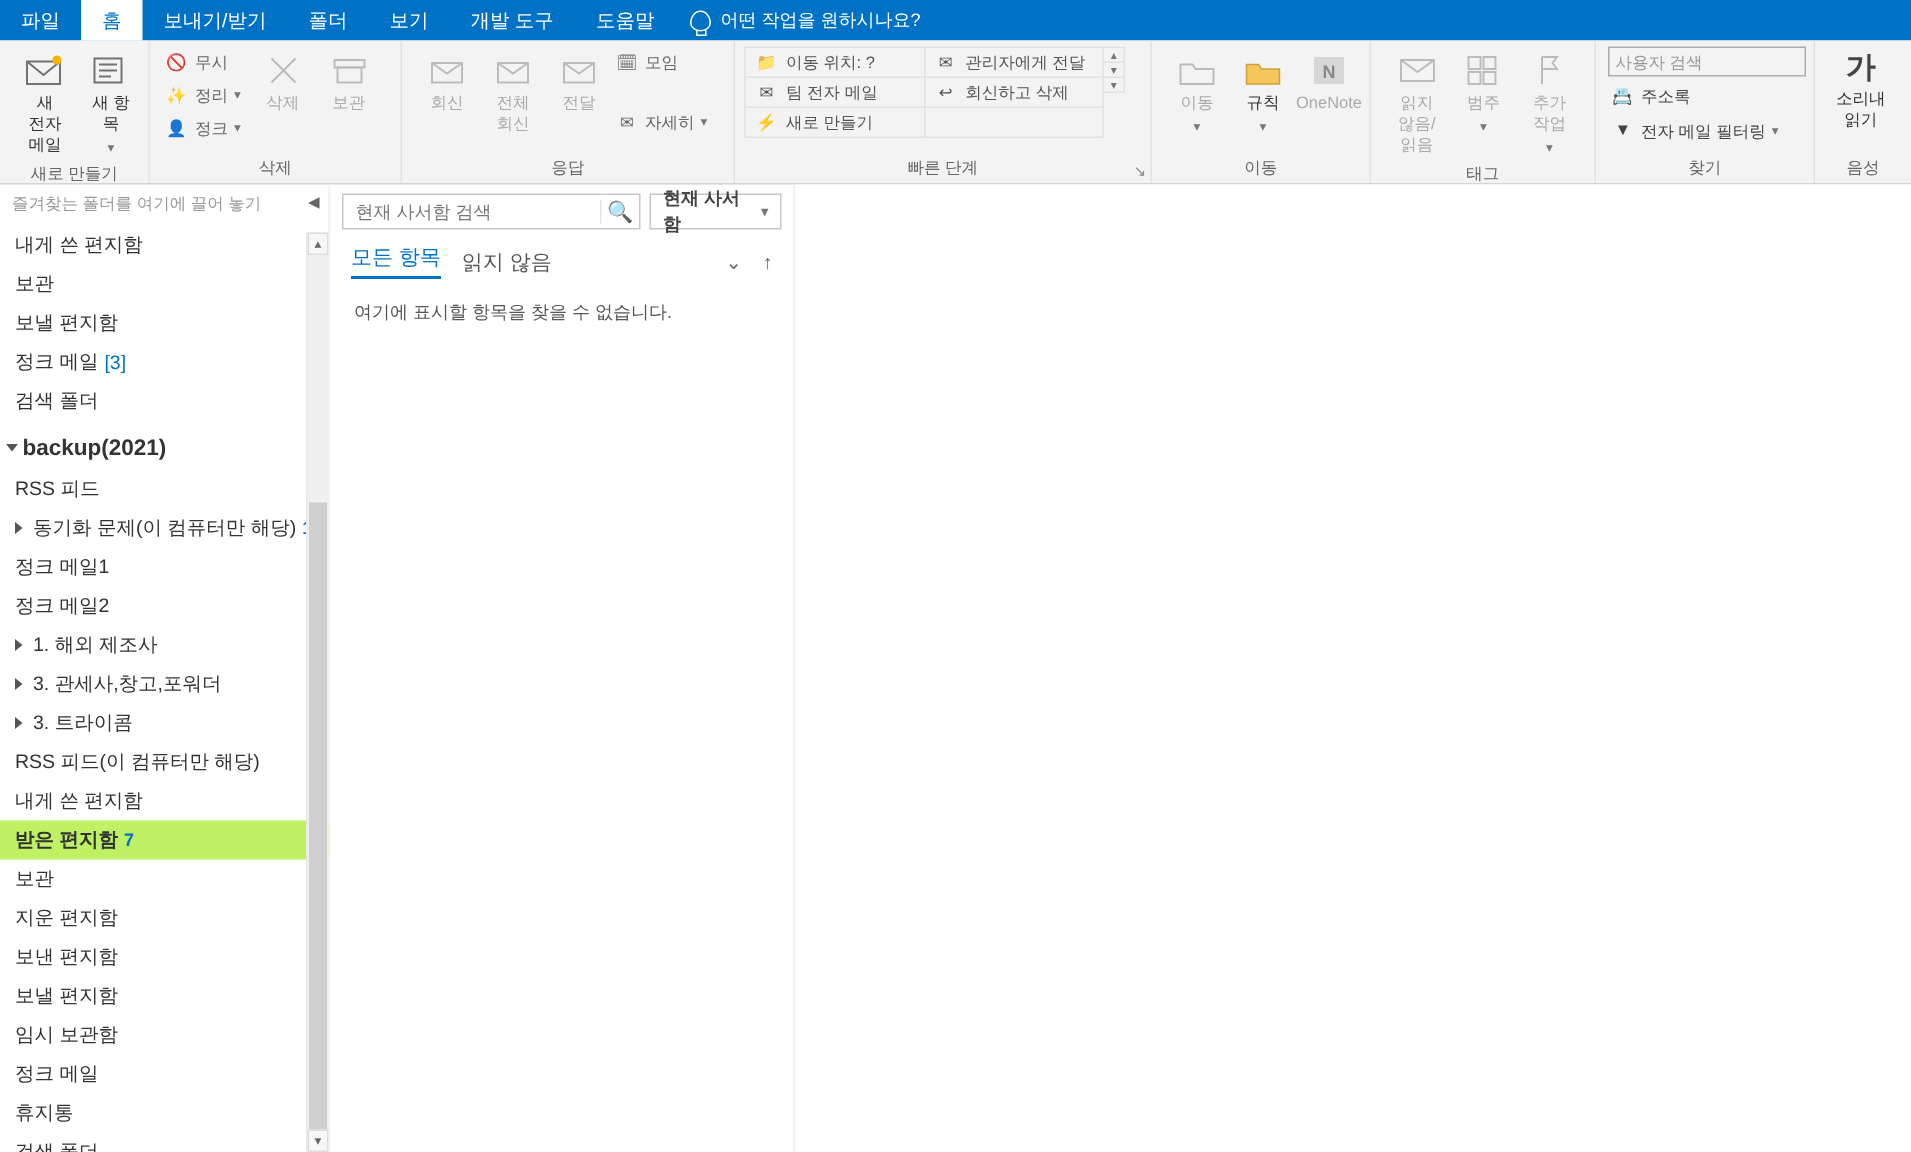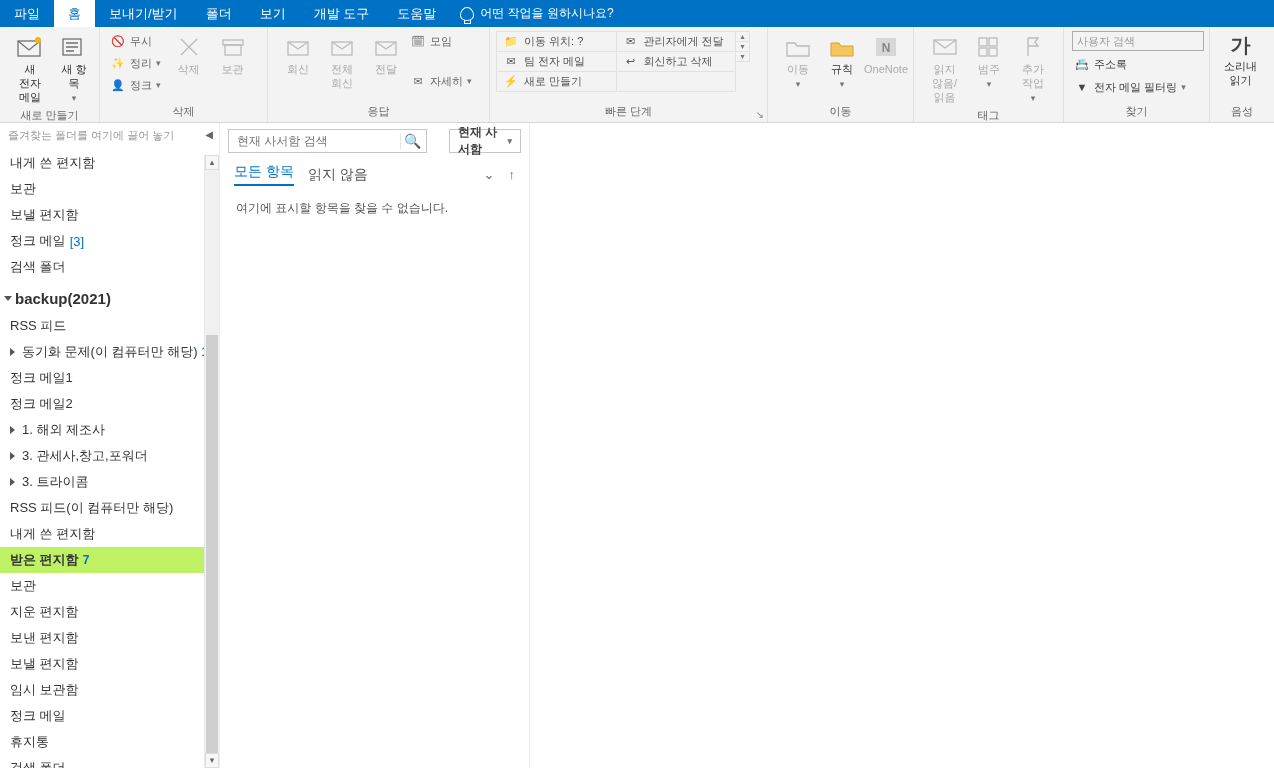--- a/index.html
+++ b/index.html
@@ -50,21 +50,21 @@
 .fitem .cnt { color:#0072c6; font-weight:bold; font-size:12px; }
 .fitem .br { color:#0072c6; }
 .acct { padding:10px 6px 4px 4px; font-size:15px; color:#333; font-weight:bold; display:flex; align-items:center; cursor:pointer; }
 .tri { display:inline-block; width:0;height:0;border-left:5px solid #555;border-top:4px solid transparent;border-bottom:4px solid transparent; margin-right:3px;}
 .tri.open{border-left:4px solid transparent;border-right:4px solid transparent;border-top:5px solid #555;border-bottom:none;}
 .scrolltrack { position:absolute; right:0; top:32px; bottom:0; width:15px; background:#f0f0f0; border-left:1px solid #e8e8e8; }
 .scrollbtn { height:15px; background:#f7f7f7; text-align:center; font-size:9px; color:#666; border:1px solid #ddd; line-height:13px; cursor:pointer;}
 .scrollthumb { position:absolute; top:180px; height:430px; left:1px; right:1px; background:#cfcfcf; }
 
 .listpane { width:310px; border-right:1px solid #eee; display:flex; flex-direction:column; }
-.listsearch { padding:6px 8px; display:flex; gap:22px; }
+.listsearch { padding:6px 8px; display:flex; gap:6px; }
 .sfield { flex:1; border:1px solid #c7c7c7; height:24px; display:flex; align-items:center; }
 .sfield input { border:none; outline:none; flex:1; padding:0 8px; font-size:12px; color:#888; background:transparent; }
 .sfield .sicon { width:26px; text-align:center; color:#0072c6; font-size:14px; border-left:1px solid #e5e5e5; }
 .scopebtn { border:1px solid #c7c7c7; height:24px; padding:0 8px; display:flex; align-items:center; gap:5px; font-size:12px; color:#444; cursor:pointer;font-weight:bold; }
 .filters { display:flex; align-items:center; gap:14px; padding:4px 14px 8px; font-size:14px;text-align:right; }
 .filters .on { color:#0072c6; border-bottom:2px solid #0072c6; padding-bottom:3px; }
 .filters .off { color:#555; }
 .filters .spacer { flex:1; }
 .filters .arr { font-size:13px; color:#666; cursor:pointer; }
 .emptymsg { padding:6px 16px; font-size:12px; color:#555; }

